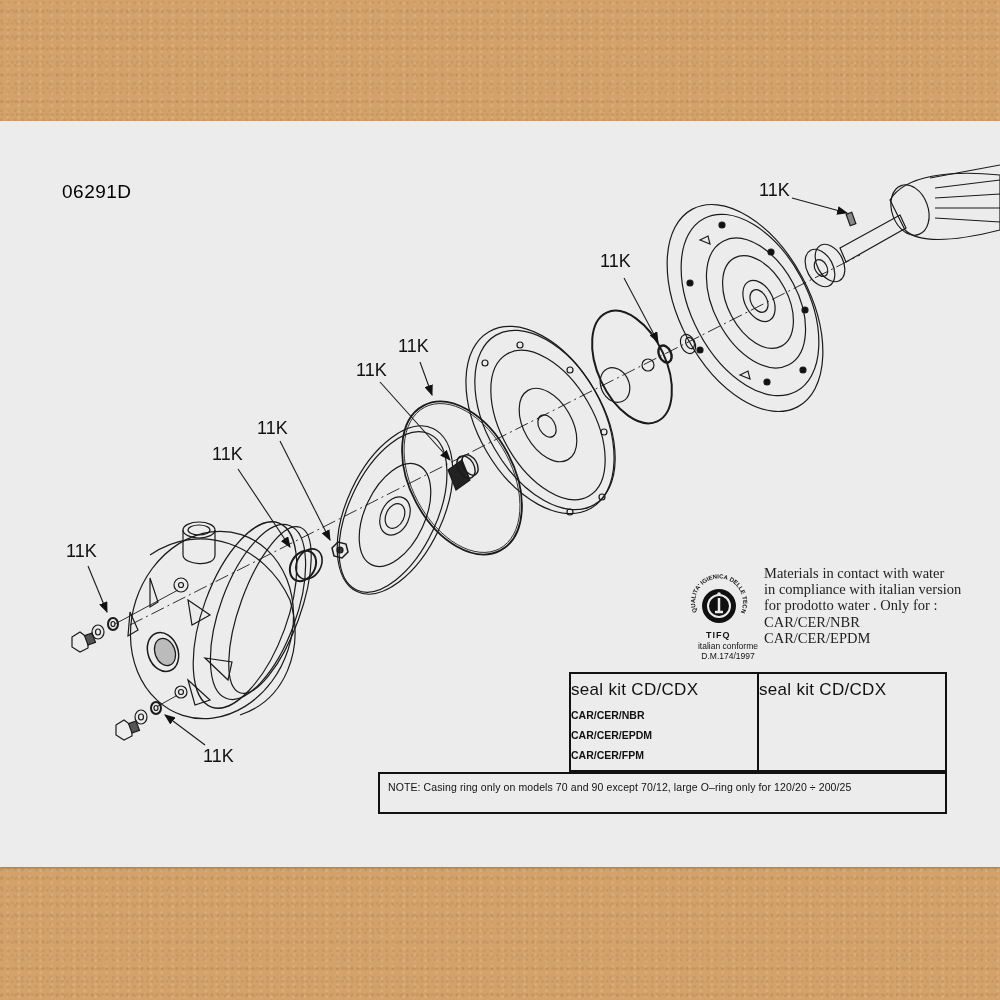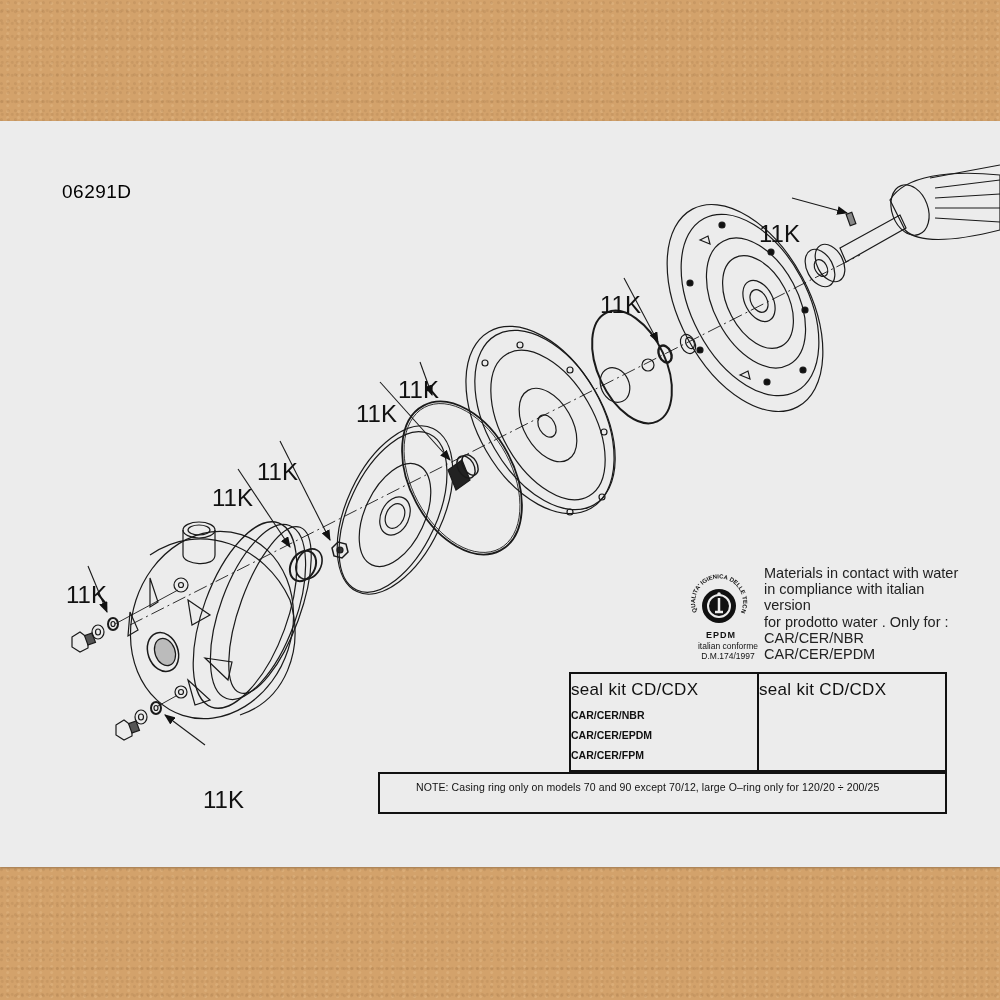--- a/index.html
+++ b/index.html
@@ -12,35 +12,35 @@
       radial-gradient(circle at 70% 60%, rgba(255,230,190,0.15) 0 1px, transparent 2px),
       radial-gradient(circle at 45% 80%, rgba(110,70,30,0.10) 0 1px, transparent 2px);
     background-size: 7px 9px, 11px 6px, 5px 13px; }
   #card-top { top:0; height:121px; }
   #card-bottom { top:867px; height:133px; }
   #paper { position:absolute; left:0; top:121px; width:1000px; height:746px;
     background:#ececec; box-shadow:0 1px 2px rgba(0,0,0,0.25); }
   svg#drawing { position:absolute; left:0; top:0; }
   .code { position:absolute; left:62px; top:181px; font-size:19px; color:#000000;
     letter-spacing:0.5px; }
-  .callout { position:absolute; font-size:24px; color:#111;margin-top:40px; }
+  .callout { position:absolute; font-size:18px; color:#111; }
   .materials { position:absolute; left:764px; top:565px; width:200px;
-    font-family:Liberation Sans, sans-serif; font-size:14.5px; line-height:16.2px; color:#222; }
+    font-family:Liberation Serif, serif; font-size:14.5px; line-height:16.2px; color:#222; }
   .tifq-title { position:absolute; left:706px; top:630px; font-size:9px; font-weight:bold; color:#111; letter-spacing:1px; }
   .tifq-sub { position:absolute; left:688px; top:641px; width:80px; text-align:center;
     font-size:8.5px; line-height:10px; color:#111; }
   .kit-table { position:absolute; left:569px; top:672px; width:378px; height:100px;
     border:2px solid #111; box-sizing:border-box; display:flex; background:transparent; }
   .kit-col { flex:1; box-sizing:border-box; }
   .kit-col + .kit-col { border-left:2px solid #111; }
   .kit-title { font-size:17px; margin-top:6px; color:#111; letter-spacing:0.3px; }
   .kit-item { font-size:10.5px; font-weight:bold; line-height:20px; color:#111; }
   .kit-items { margin-top:5px; }
   .note-box { position:absolute; left:378px; top:772px; width:569px; height:42px;
-    border:2px solid #111; box-sizing:border-box; padding:7px 0 0 36px; color:#111; }
+    border:2px solid #111; box-sizing:border-box; padding:7px 0 0 8px; color:#111; }
   .note-line1 { font-size:10.5px; letter-spacing:0.1px; }
   .note-line2 { font-size:9.5px; font-weight:bold; padding-left:27px; }
 </style>
 </head>
 <body>
 
 <div id="card-top" class="cardboard"></div>
 <div id="card-bottom" class="cardboard"></div>
 
 <div id="paper"></div>
@@ -218,21 +218,21 @@
 
 <div class="callout" style="left:759px;top:180px">11K</div>
 <div class="callout" style="left:600px;top:251px">11K</div>
 <div class="callout" style="left:398px;top:336px">11K</div>
 <div class="callout" style="left:356px;top:360px">11K</div>
 <div class="callout" style="left:257px;top:418px">11K</div>
 <div class="callout" style="left:212px;top:444px">11K</div>
 <div class="callout" style="left:66px;top:541px">11K</div>
 <div class="callout" style="left:203px;top:746px">11K</div>
 
-<div class="tifq-title">EPDM</div>
+<div class="tifq-title">TIFQ</div>
 <div class="tifq-sub">
   <div>italian conforme</div>
   <div>D.M.174/1997</div>
 </div>
 
 <div class="materials">
   <div>Materials in contact with water</div>
   <div>in compliance with italian version</div>
   <div>for prodotto water . Only for :</div>
   <div>CAR/CER/NBR</div>

